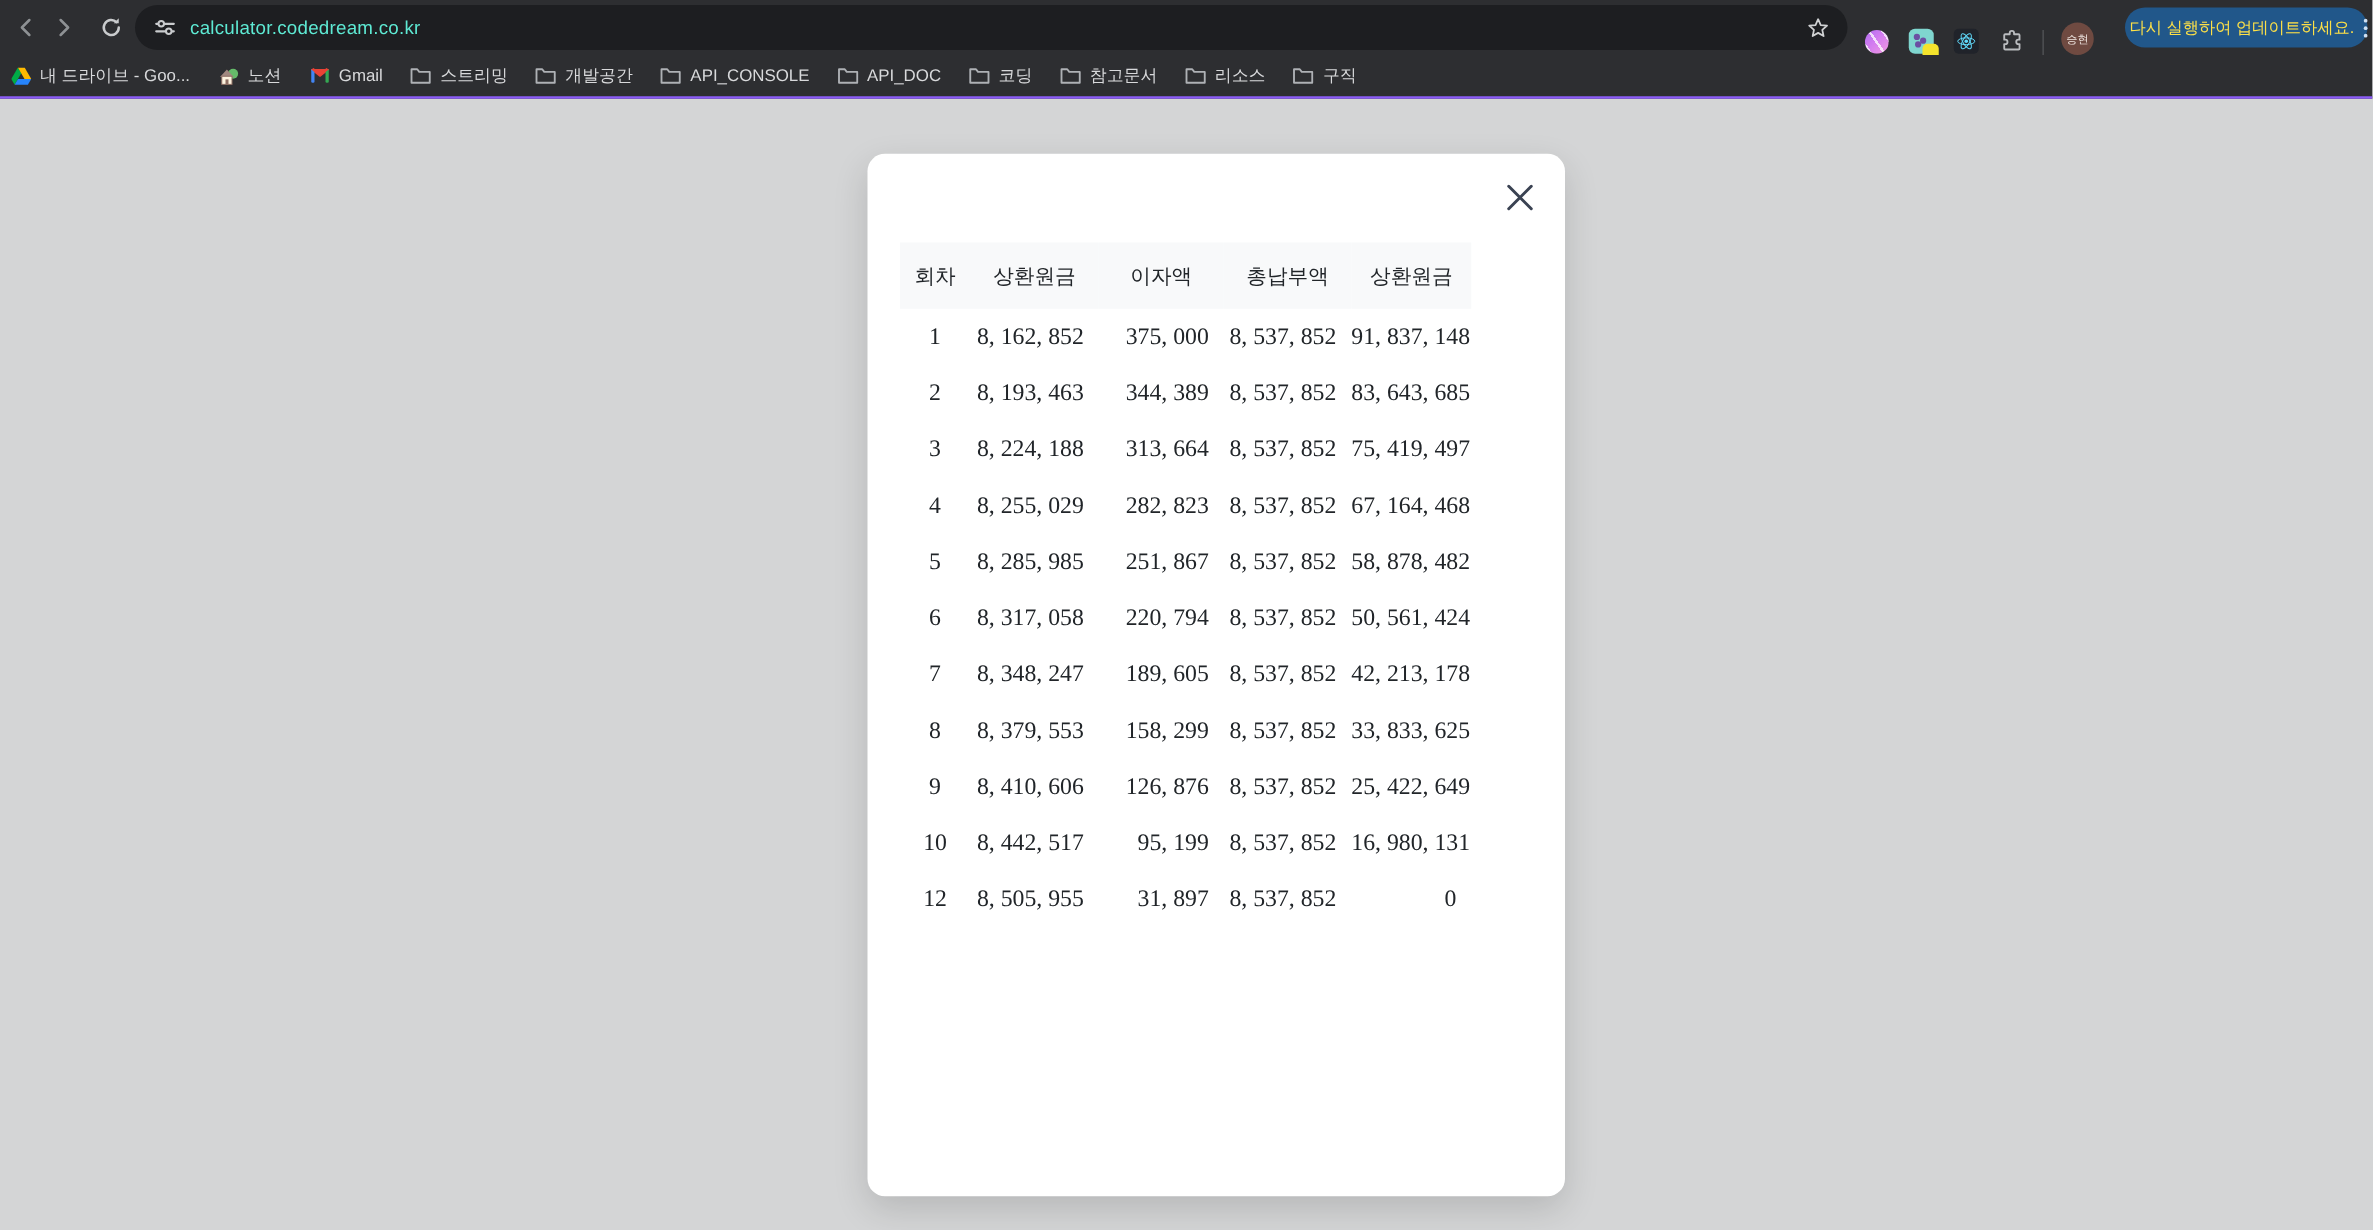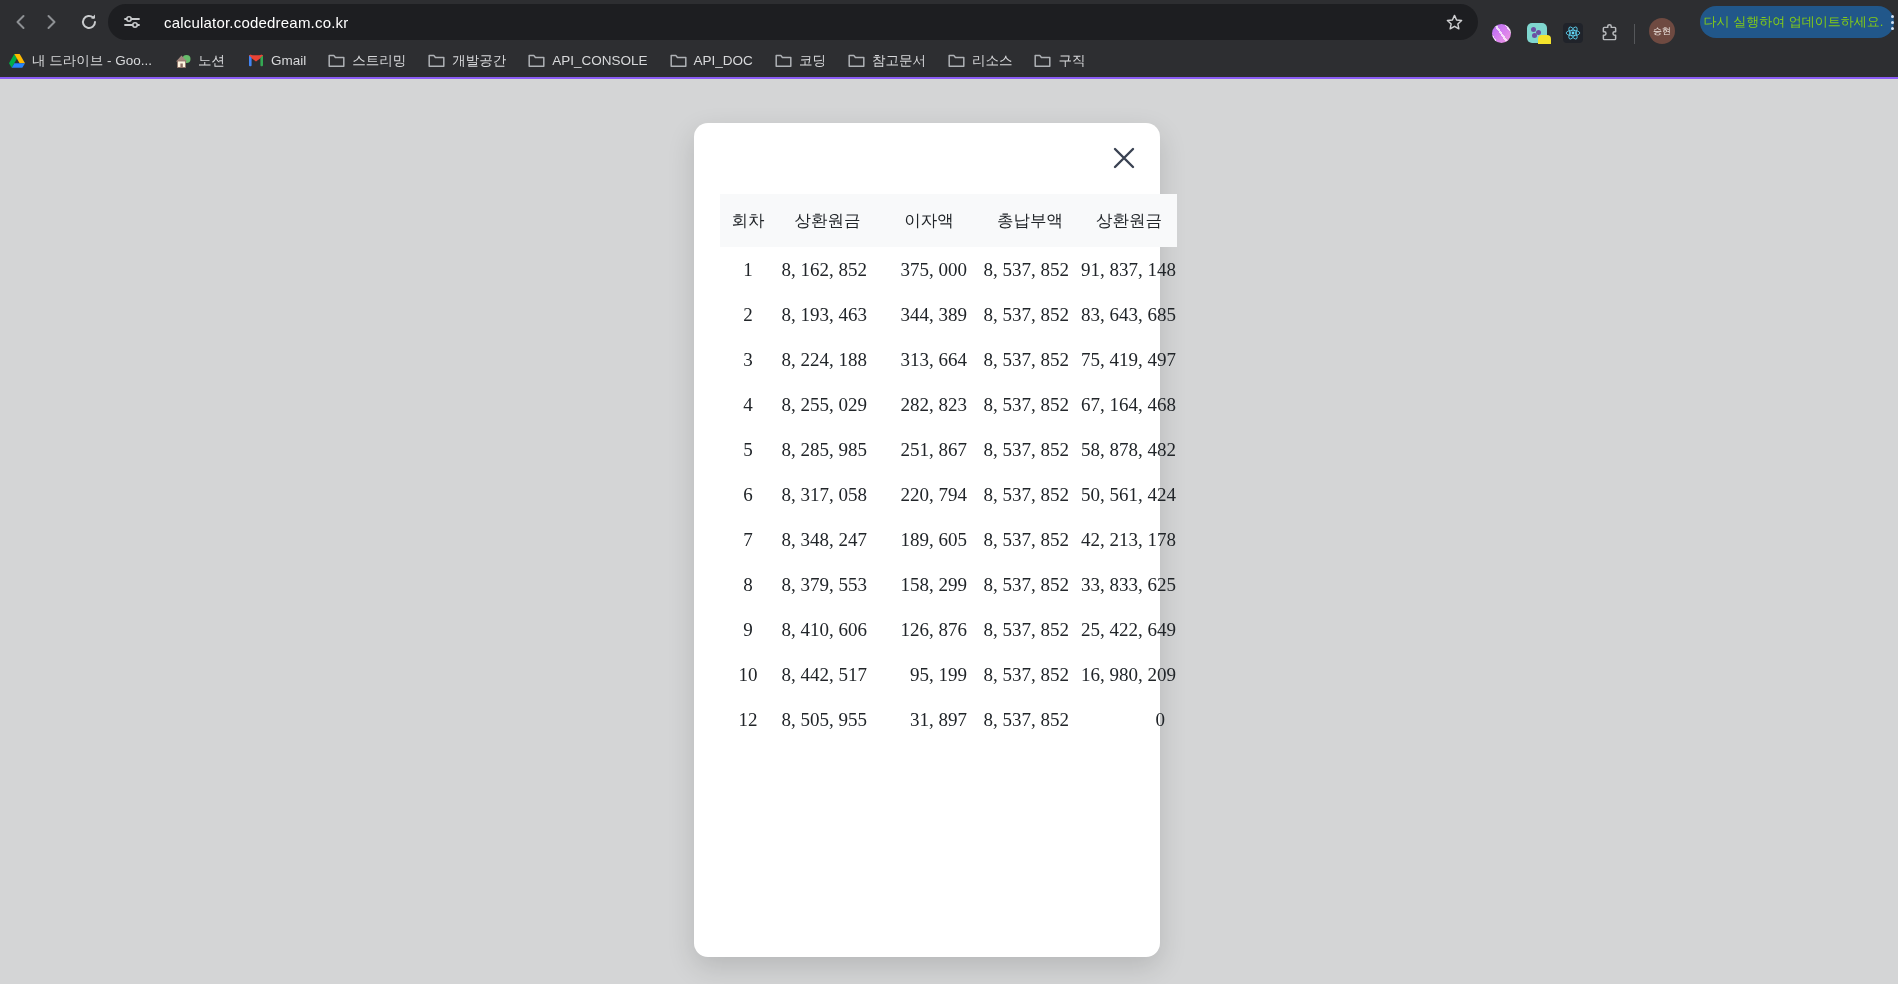--- a/index.html
+++ b/index.html
@@ -7,48 +7,48 @@
   body { font-family:"Liberation Sans","DejaVu Sans",sans-serif; background:#d4d5d6; position:relative; }
 
   
   .toolbar { position:absolute; left:0; top:0; width:1898px; height:44px; background:#2d2e31; display:flex; align-items:center; }
   .nav-btn { width:30px; height:30px; display:flex; align-items:center; justify-content:center; border-radius:50%; flex:0 0 auto; }
   .nav-btn.back { margin-left:6px; }
   .nav-btn svg { display:block; }
 
   .omnibox { position:absolute; left:108px; top:4px; width:1370px; height:36px; background:#1d1e21; border-radius:18px; display:flex; align-items:center; }
   .tune-wrap { width:24px; height:24px; margin-left:12px; display:flex; align-items:center; justify-content:center; }
-  .url-text { margin-left:20px; font-size:15px; color:#ffffff; letter-spacing:.2px; }
+  .url-text { margin-left:8px; font-size:15px; color:#5eead4; letter-spacing:.2px; }
   .star-wrap { position:absolute; right:12px; top:6px; width:24px; height:24px; display:flex; align-items:center; justify-content:center; }
 
   .ext-area { position:absolute; left:1490px; top:0; height:44px; display:flex; align-items:flex-end; gap:14px; }
   .ext-icon { width:22px; height:22px; display:flex; align-items:center; justify-content:center; position:relative; }
   .purple-circle { width:19px; height:19px; border-radius:50%;
       background:
         repeating-linear-gradient(55deg, rgba(255,255,255,.0) 0 3px, rgba(255,255,255,.75) 3px 5px, rgba(255,255,255,0) 5px 9px),
         linear-gradient(135deg,#b06ef0 0%,#d37cf0 45%,#f09ae0 100%); }
   .grape-sq { width:20px; height:20px; border-radius:5px; background:#7fd6cf; position:relative; }
   .grape-sq .dot { position:absolute; width:5px; height:5px; border-radius:50%; background:#6b4fa3; }
   .grape-sq .d1{left:4px;top:4px} .grape-sq .d2{left:9px;top:7px} .grape-sq .d3{left:5px;top:10px}
   .grape-sq .yellow { position:absolute; right:-4px; bottom:-6px; width:13px; height:14px; border-radius:4px; background:#f4e32c; }
   .react-sq { width:20px; height:20px; border-radius:4px; background:#20232a; display:flex; align-items:center; justify-content:center; }
   .divider { width:1px; height:20px; background:#55575a; }
   .avatar { width:26px; height:26px; border-radius:50%; background:#6f4a41; color:#f2e9e4; font-size:9px; display:flex; align-items:center; justify-content:center; letter-spacing:0; }
-  .update-chip { position:absolute; left:1700px; top:6px; width:194px; height:32px; border-radius:16px; background:#21578a; color:#84cc16; font-size:13px; display:flex; align-items:center; justify-content:center; gap:6px; padding:0 8px 0 12px; white-space:nowrap; }
+  .update-chip { position:absolute; left:1700px; top:6px; width:194px; height:32px; border-radius:16px; background:#21578a; color:#fde047; font-size:13px; display:flex; align-items:center; justify-content:center; gap:6px; padding:0 8px 0 12px; white-space:nowrap; }
   .kebab { display:flex; flex-direction:column; gap:3px; margin-left:2px; }
   .kebab i { width:3px; height:3px; border-radius:50%; background:#cfe0f2; }
 
   .bookmarks-bar { position:absolute; left:0; top:44px; width:1898px; height:35px; background:#2d2e31; border-bottom:2px solid #8b5cf6; display:flex; align-items:center; gap:22px; padding-left:8px; }
   .bookmark { display:flex; align-items:center; gap:7px; flex:0 0 auto; }
   .bm-label { font-size:13.5px; color:#d8d9db; }
   .bm-icon { width:17px; height:17px; display:flex; align-items:center; justify-content:center; }
 
   
   .page { position:absolute; left:0; top:81px; width:1898px; height:903px; background:#d4d5d6; }
-  .modal { position:absolute; left:694px; top:42px; width:466px; height:834px; background:#ffffff; border-radius:14px; box-shadow:0 10px 28px rgba(0,0,0,.14); }
+  .modal { position:absolute; left:694px; top:42px; width:558px; height:834px; background:#ffffff; border-radius:14px; box-shadow:0 10px 28px rgba(0,0,0,.14); }
   .close-btn { position:absolute; top:22px; right:22px; width:28px; height:28px; display:flex; align-items:center; justify-content:center; cursor:pointer; background:none; border:none; }
 
   .table-wrap { position:absolute; left:26px; top:71px; width:457px; }
   table { width:100%; border-collapse:collapse; table-layout:fixed; }
   col.c1{width:56px} col.c2{width:103px} col.c3{width:100px} col.c4{width:102px} col.c5{width:96px}
   thead th { height:53px; background:#f8f9fa; font-size:16.5px; font-weight:500; color:#212529; text-align:center; font-family:"Liberation Sans","DejaVu Sans",sans-serif; }
   tbody td { height:45px; font-family:"Liberation Serif","DejaVu Serif",serif; font-size:19px; color:#212529; text-align:right; padding-right:12px; white-space:nowrap; }
   tbody td:first-child { text-align:center; padding-right:0; }
 </style>
 </head>
@@ -357,21 +357,21 @@
     <td>126, 876</td>
     <td>8, 537, 852</td>
     <td>25, 422, 649</td>
   </tr>
 
   <tr>
     <td>10</td>
     <td>8, 442, 517</td>
     <td>95, 199</td>
     <td>8, 537, 852</td>
-    <td>16, 980, 209</td>
+    <td>16, 980, 131</td>
   </tr>
 
 
   <tr>
     <td>12</td>
     <td>8, 505, 955</td>
     <td>31, 897</td>
     <td>8, 537, 852</td>
     <td>0</td>
   </tr>

